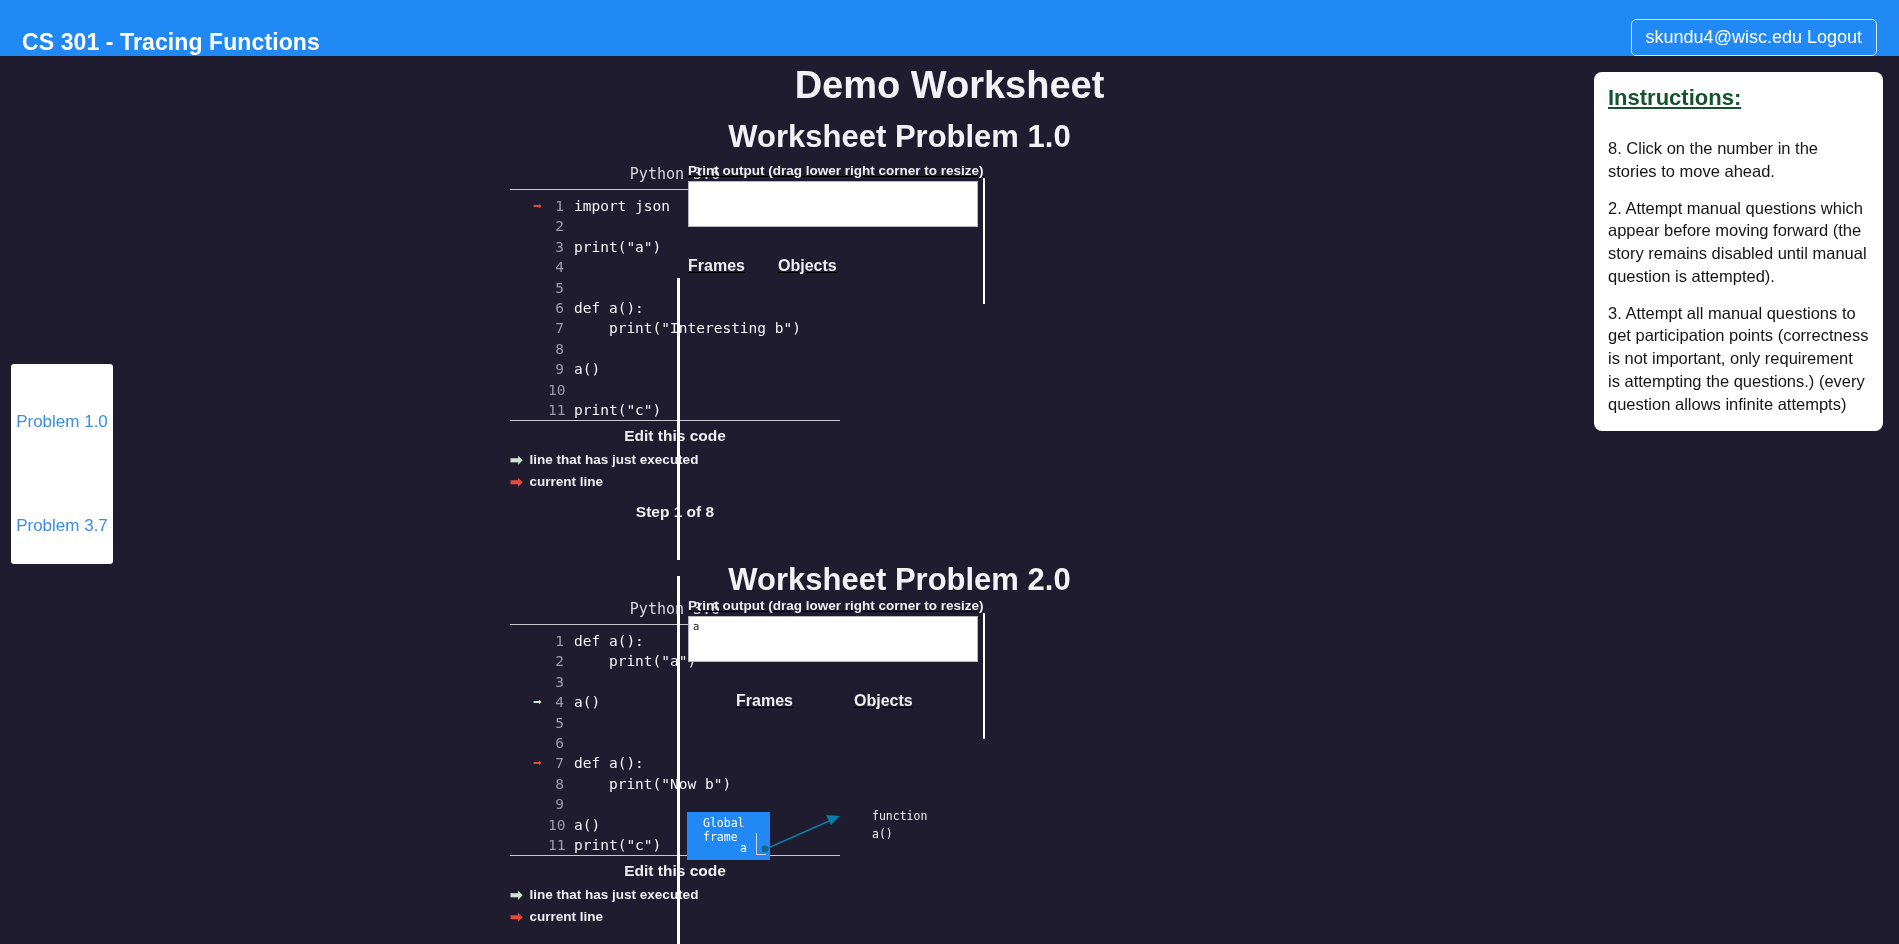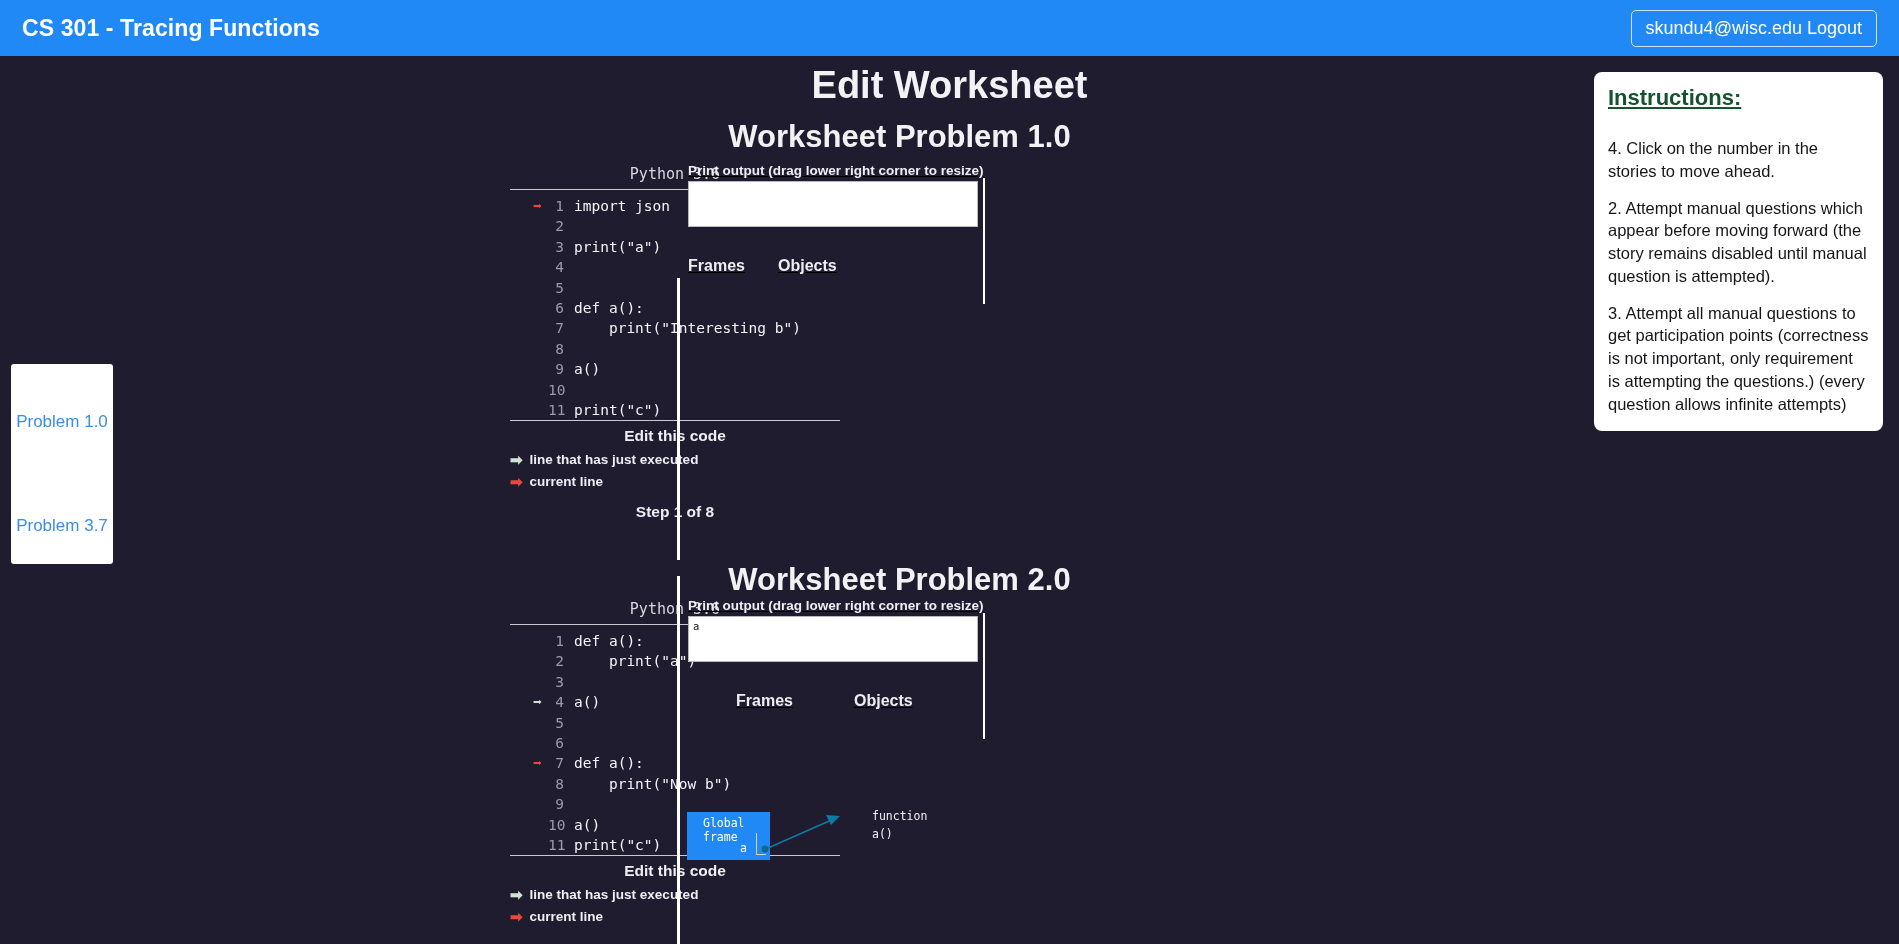--- a/index.html
+++ b/index.html
@@ -11,21 +11,21 @@
     background: #1e1c2e;
     font-family: "Liberation Sans", sans-serif;
   }
   body { position: relative; }
 
   
   .topbar {
     position: absolute; left: 0; top: 0;
     width: 1899px; height: 56px;
     background: #2089f5;
-    display: flex; align-items: center;
+    display: flex; align-items: flex-end;
     justify-content: space-between;
     padding: 0 22px;
   }
   .brand {
     color: #ffffff;
     font-size: 23px;
     font-weight: bold;
     letter-spacing: 0.1px;
   }
   .logout-btn {
@@ -241,26 +241,26 @@
   <button class="logout-btn">skundu4@wisc.edu Logout</button>
 </div>
 
 <div class="sidebar">
   <a class="sidebar-item first">Problem 1.0</a>
   <a class="sidebar-item second">Problem 3.7</a>
 </div>
 
 <div class="instructions">
   <h2>Instructions:</h2>
-  <p>4. Click on the number in the stories to move ahead.</p>
+  <p>8. Click on the number in the stories to move ahead.</p>
   <p>2. Attempt manual questions which appear before moving forward (the story remains disabled until manual question is attempted).</p>
   <p>3. Attempt all manual questions to get participation points (correctness is not important, only requirement is attempting the questions.) (every question allows infinite attempts)</p>
 </div>
 
-<div class="page-title">Edit Worksheet</div>
+<div class="page-title">Demo Worksheet</div>
 
 <div class="problem-title" style="top:119px;">Worksheet Problem 1.0</div>
 
 <div class="viz" id="viz1" style="left:510px; top:165px; width:1200px; height:290px;">
 
   <div class="code-col">
     <div class="lang-label">Python 3.6</div>
     <div class="hr-line"></div>
     <div class="code-block" id="code1">
         <div class="code-row">

